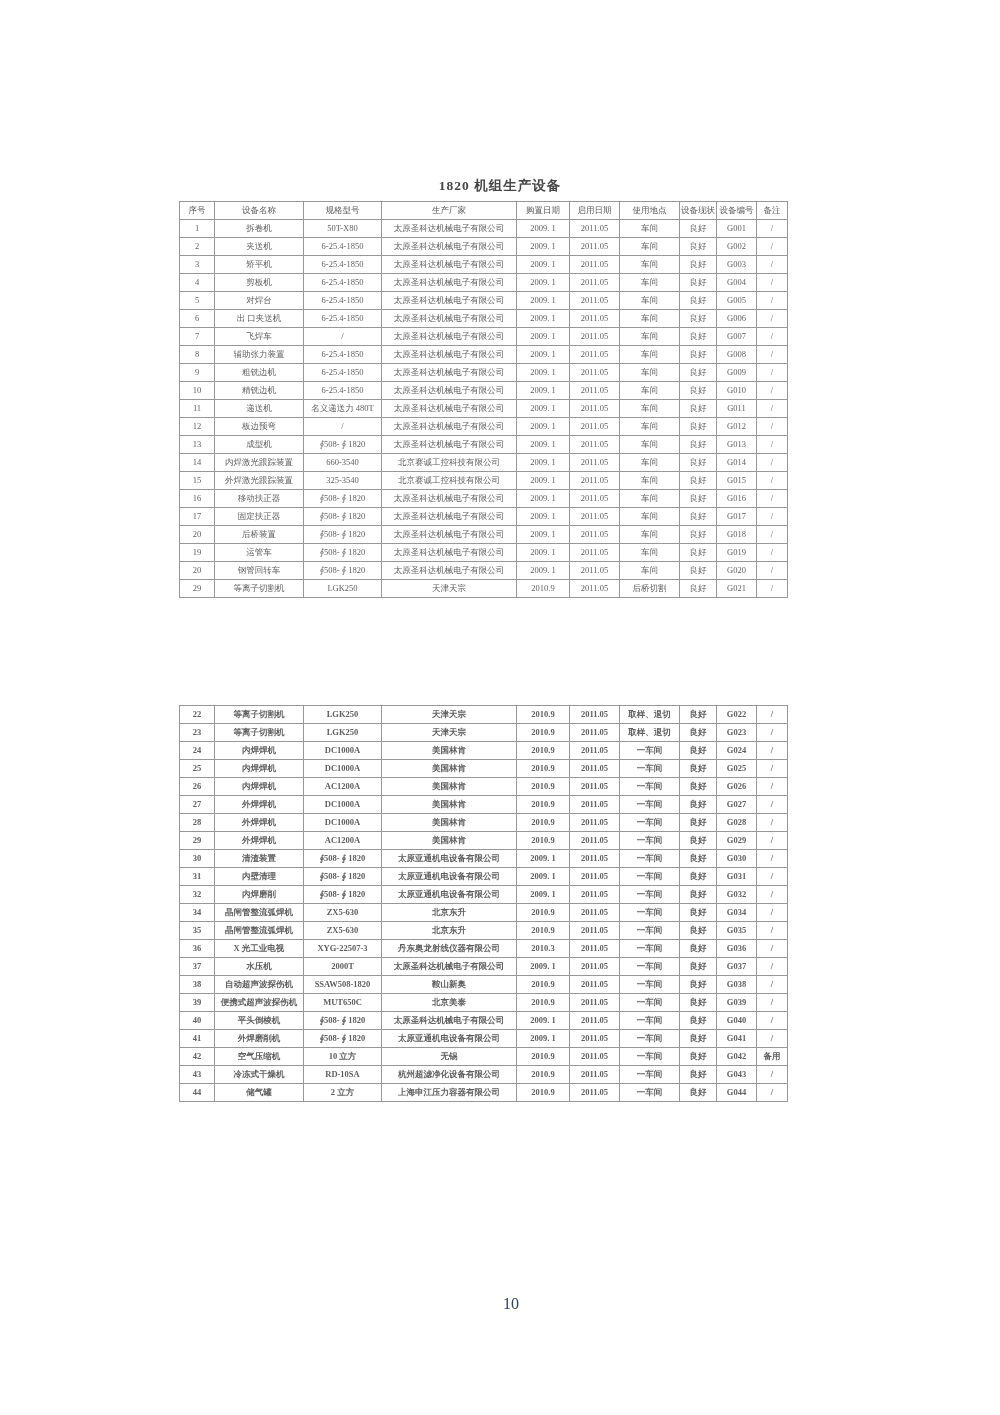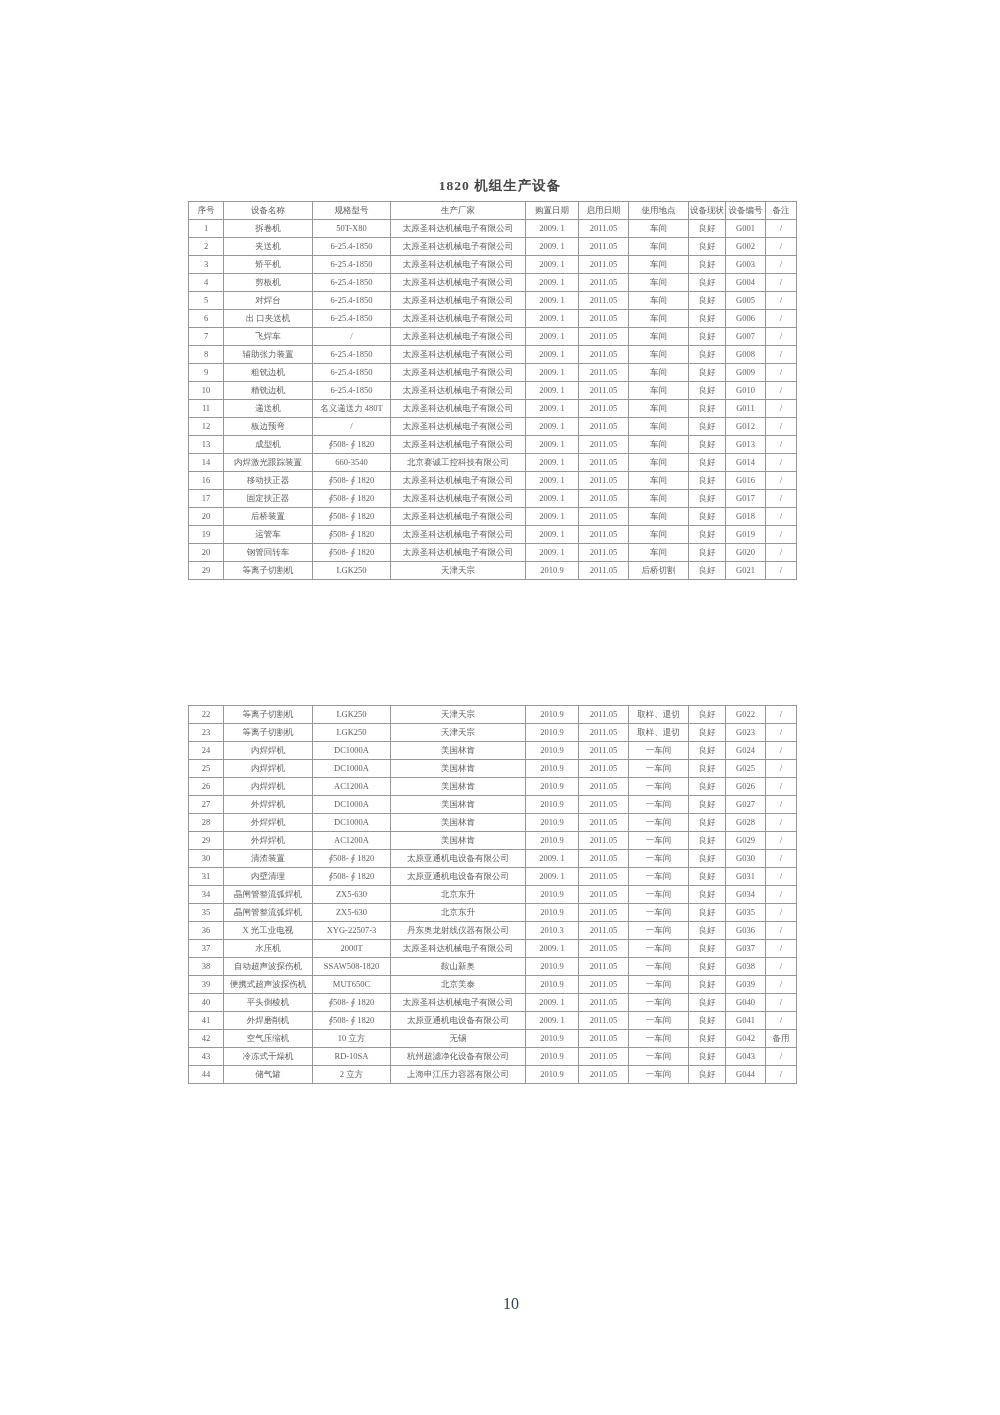--- a/index.html
+++ b/index.html
@@ -15,27 +15,27 @@
     position:absolute;
     top:177px;left:0;width:1000px;
     text-align:center;
     font-size:13.5px;
     font-weight:bold;
     color:#474747;
     letter-spacing:1px;
   }
   table.equip{
     position:absolute;
-    left:188px;
+    left:179px;
     width:608px;
     border-collapse:collapse;
     table-layout:fixed;
   }
   #tbl1{top:201px;}
-  #tbl2{top:705px;}
+  #tbl2{top:705px;font-weight:bold;}
   table.equip td{
     border:1px solid #979797;
     height:17px;
     font-size:8.5px;
     line-height:9px;
     color:#5f5f5f;
     text-align:center;
     vertical-align:middle;
     padding:0 1px;
     white-space:nowrap;
@@ -256,20 +256,32 @@
           <td>660-3540</td>
           <td>北京赛诚工控科技有限公司</td>
           <td>2009. 1</td>
           <td>2011.05</td>
           <td>车间</td>
           <td>良好</td>
           <td>G014</td>
           <td>/</td>
         </tr>
         <tr>
+          <td>15</td>
+          <td>外焊激光跟踪装置</td>
+          <td>325-3540</td>
+          <td>北京赛诚工控科技有限公司</td>
+          <td>2009. 1</td>
+          <td>2011.05</td>
+          <td>车间</td>
+          <td>良好</td>
+          <td>G015</td>
+          <td>/</td>
+        </tr>
+        <tr>
           <td>16</td>
           <td>移动扶正器</td>
           <td>∮508- ∮ 1820</td>
           <td>太原圣科达机械电子有限公司</td>
           <td>2009. 1</td>
           <td>2011.05</td>
           <td>车间</td>
           <td>良好</td>
           <td>G016</td>
           <td>/</td>
@@ -465,20 +477,32 @@
           <td>∮508- ∮ 1820</td>
           <td>太原亚通机电设备有限公司</td>
           <td>2009. 1</td>
           <td>2011.05</td>
           <td>一车间</td>
           <td>良好</td>
           <td>G031</td>
           <td>/</td>
         </tr>
         <tr>
+          <td>32</td>
+          <td>内焊磨削</td>
+          <td>∮508- ∮ 1820</td>
+          <td>太原亚通机电设备有限公司</td>
+          <td>2009. 1</td>
+          <td>2011.05</td>
+          <td>一车间</td>
+          <td>良好</td>
+          <td>G032</td>
+          <td>/</td>
+        </tr>
+        <tr>
           <td>34</td>
           <td>晶闸管整流弧焊机</td>
           <td>ZX5-630</td>
           <td>北京东升</td>
           <td>2010.9</td>
           <td>2011.05</td>
           <td>一车间</td>
           <td>良好</td>
           <td>G034</td>
           <td>/</td>

